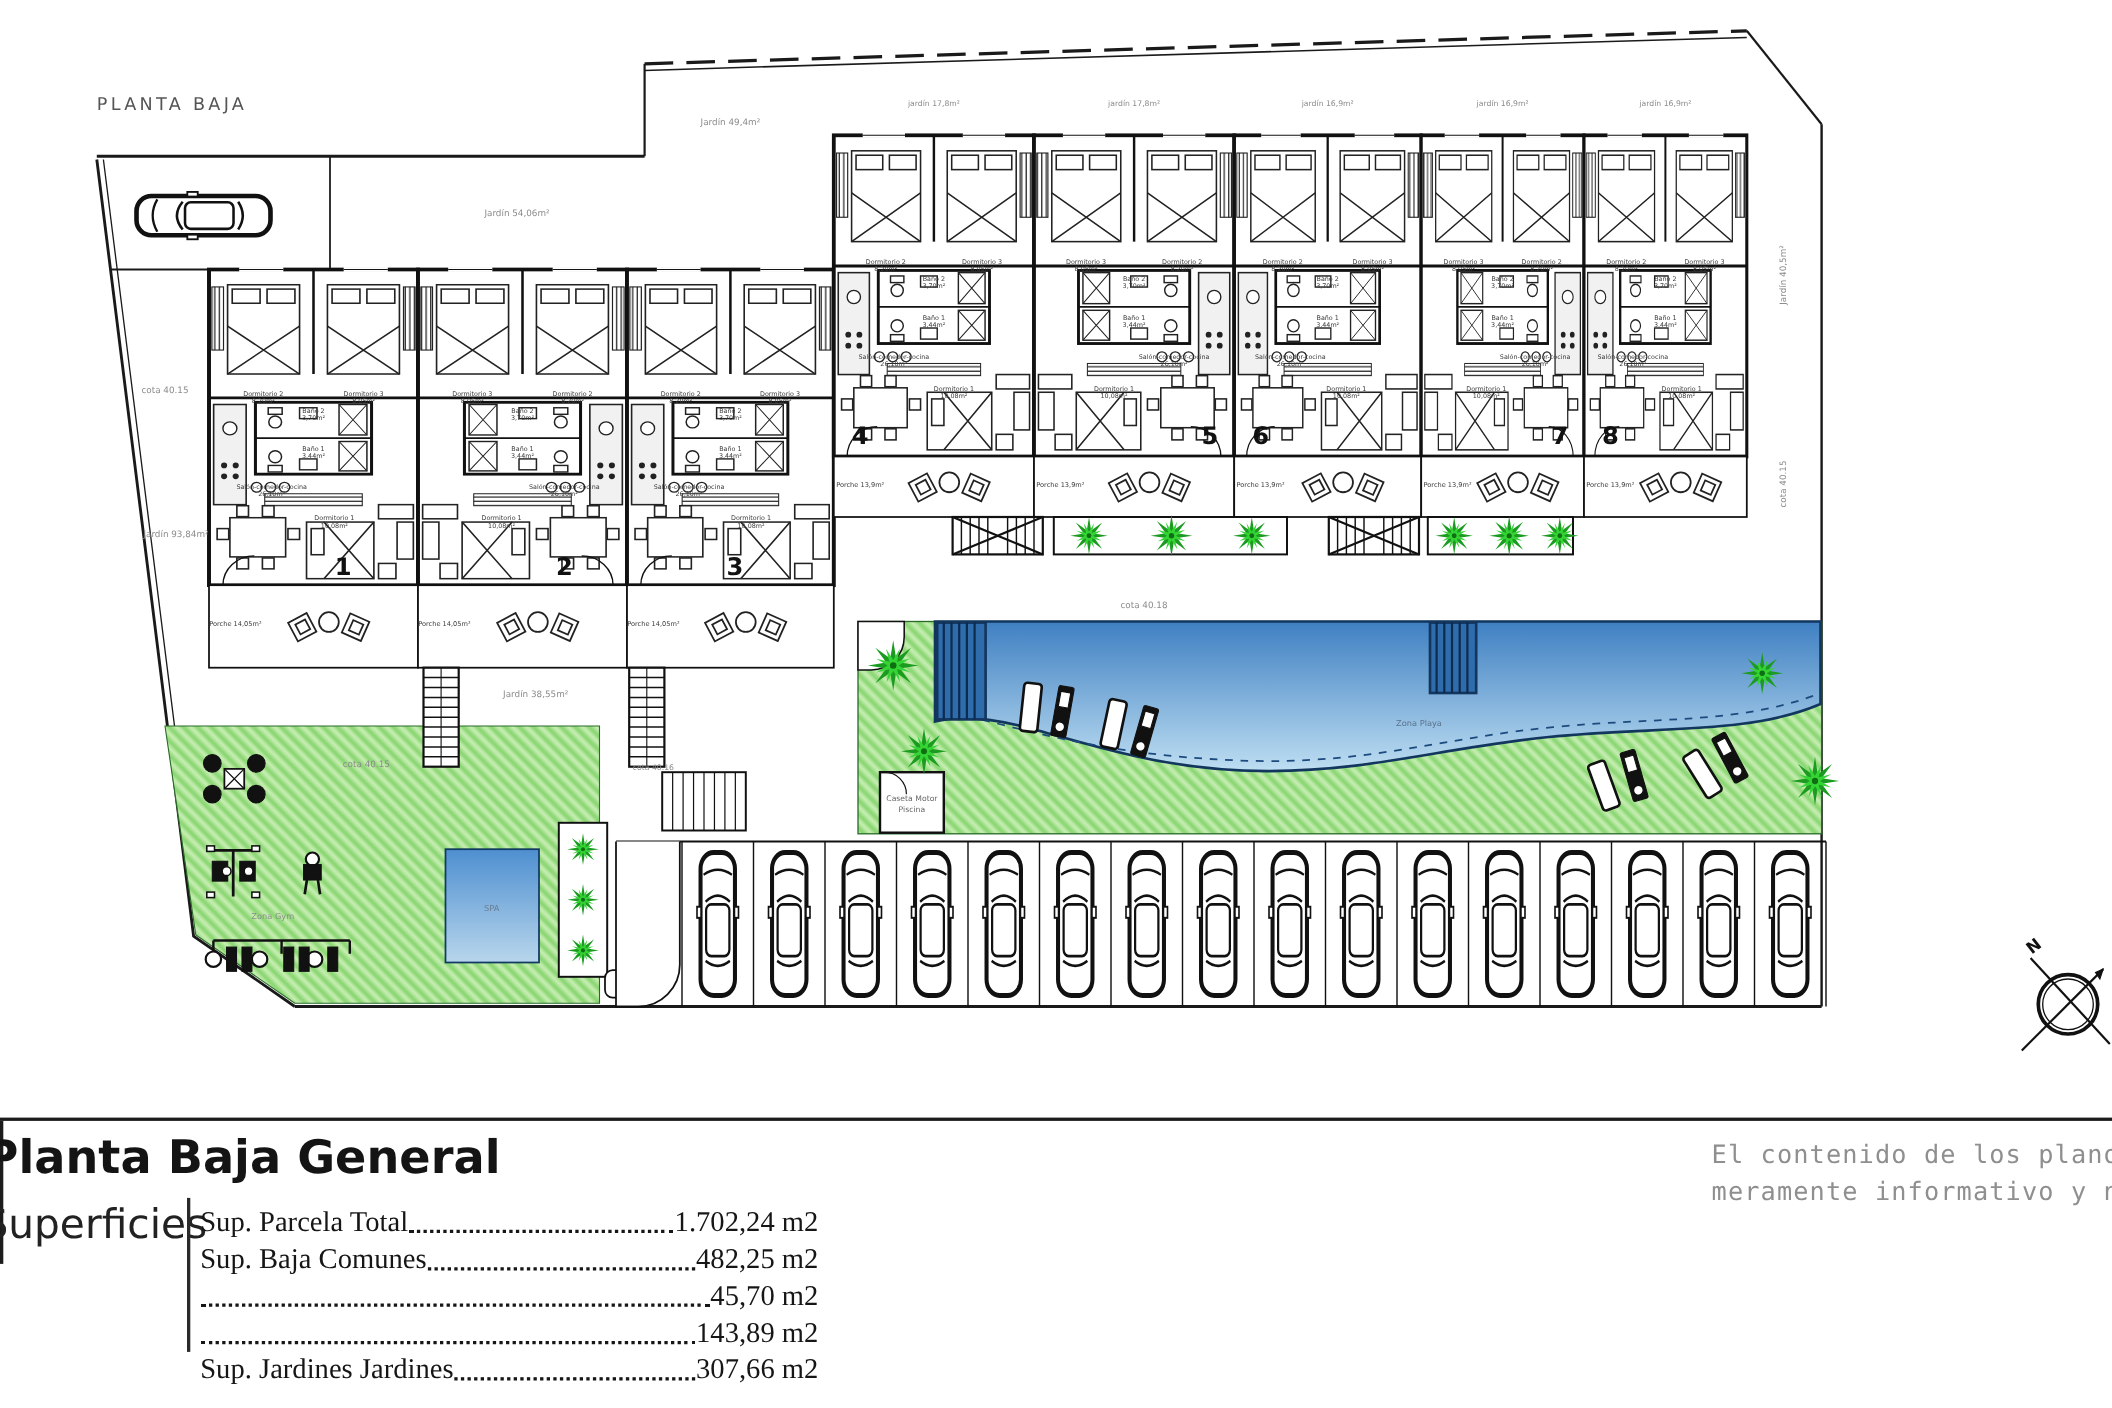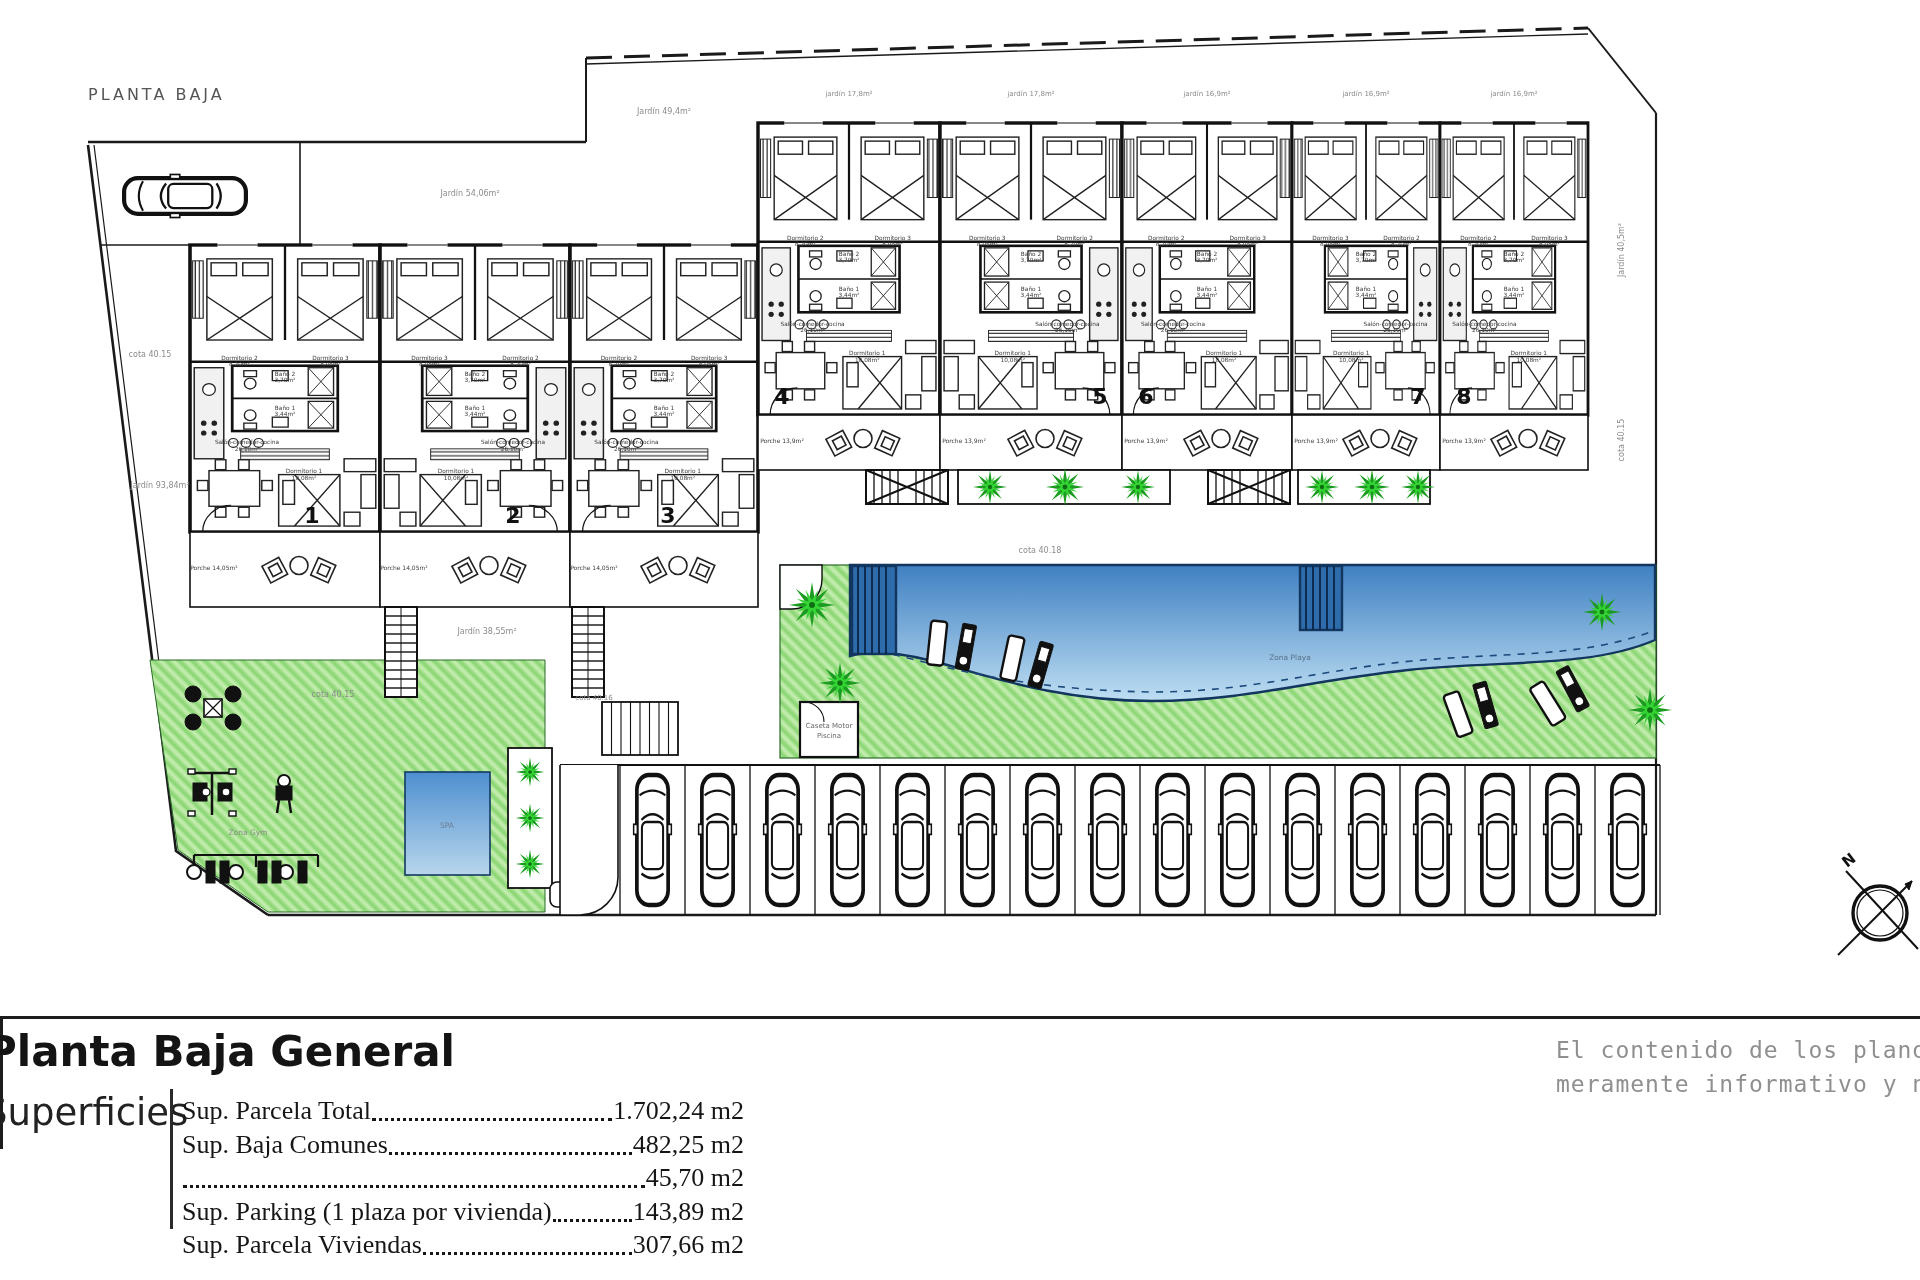--- a/index.html
+++ b/index.html
@@ -561,26 +561,25 @@
       <div class="sup-row">
         <span>Sup. Baja Comunes </span>
         <span class="dots"></span>
         <span>482,25 m2</span>
       </div>
       <div class="sup-row">
         <span class="dots"></span>
         <span>45,70 m2</span>
       </div>
       <div class="sup-row">
-        <span>Sup. Parking (1 plaza por vivienda)</span>
         <span class="dots"></span>
         <span>143,89 m2</span>
       </div>
       <div class="sup-row">
-        <span>Sup. Parcela Viviendas</span>
+        <span>Sup. Jardines Jardines</span>
         <span class="dots"></span>
         <span>307,66 m2</span>
       </div>
     </div>
   <div class="disclaimer">
     <div>El contenido de los planos tiene valo</div>
     <div>meramente informativo y no vinculan</div>
   </div>
 </div>
 

